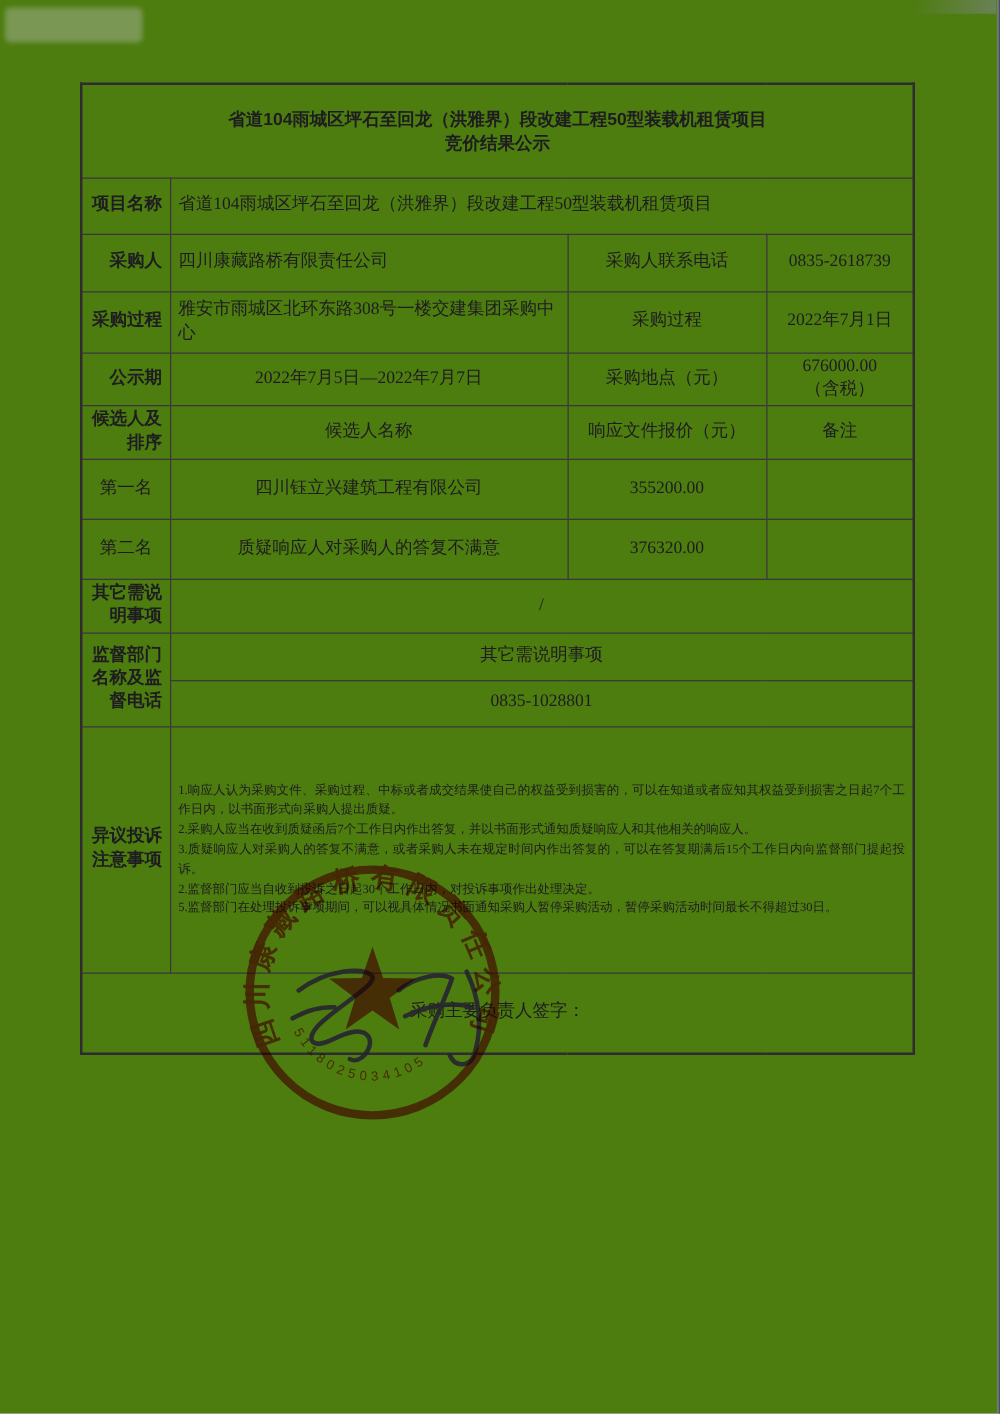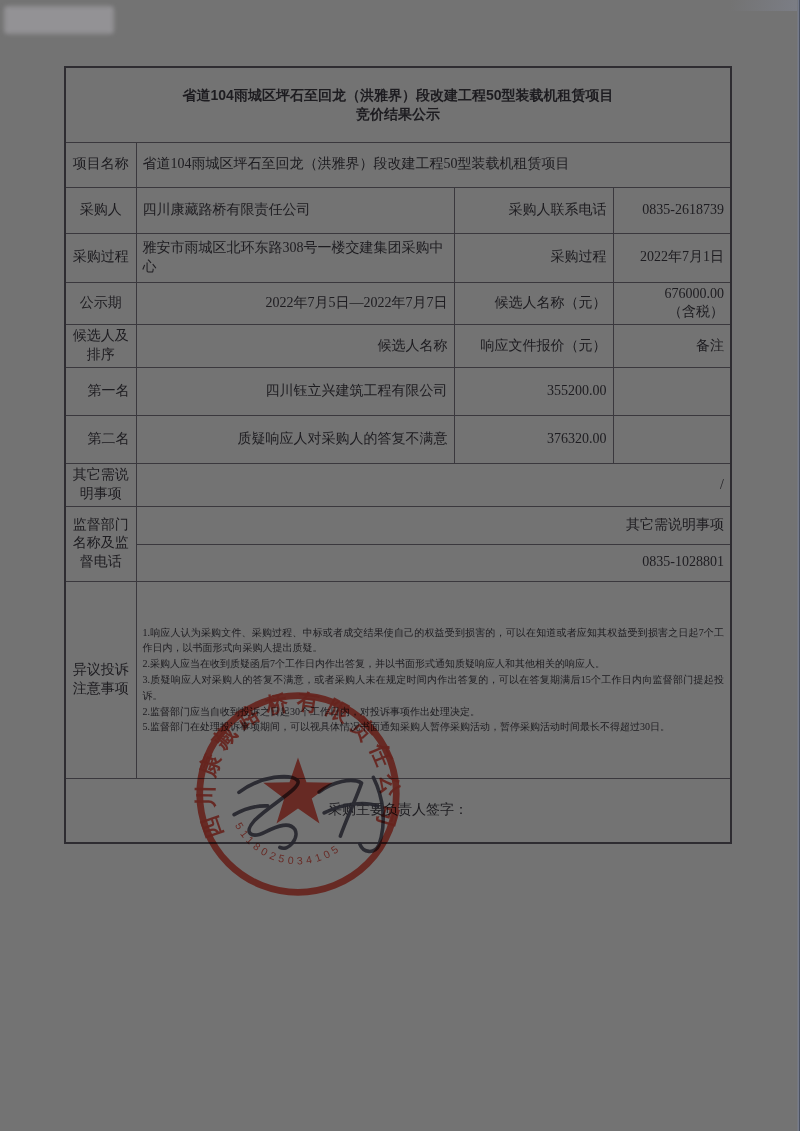--- a/index.html
+++ b/index.html
@@ -1,18 +1,18 @@
 <!DOCTYPE html>
 <html><head>
 <meta charset="utf-8">
 <style>
   html,body { margin:0; padding:0; background:#e8e8ea; }
   .page {
     position:relative; width:800px; height:1131px;
-    background:#737373; overflow:hidden;
+    background:#4d7c0f; overflow:hidden;
     font-family:"Liberation Serif", serif; color:#1d1c20;
   }
   
   .scan-edge-right { position:absolute; top:0; right:0; width:3px; height:1131px;
     background:linear-gradient(to left,#39404f 0,#7a8090 55%, rgba(160,164,176,0) 100%); }
   .scan-corner-tr { position:absolute; top:0; right:3px; width:150px; height:11px;
     background:linear-gradient(100deg, rgba(130,134,148,0) 55%, rgba(130,134,148,.55) 100%); }
   .scan-corner-tl { position:absolute; top:6px; left:4px; width:110px; height:28px;
     background:rgba(205,202,212,.35); border-radius:4px; filter:blur(2px); }
 
@@ -24,22 +24,22 @@
   table.doc td {
     border:1px solid #3a383d;
     font-size:14px; line-height:1.35;
     padding:2px 6px; vertical-align:middle;
     word-break:break-all;
   }
   td.title-cell {
     text-align:center; font-family:"Liberation Sans", sans-serif;
     font-weight:bold; font-size:18px; line-height:1.55; padding:10px 24px;
   }
-  td.lbl { text-align:center; padding:2px 4px 2px 6px; }
-  td.center { text-align:right; }
+  td.lbl { text-align:right; padding:2px 4px 2px 6px;font-weight:bold; }
+  td.center { text-align:center; }
   td.left { text-align:left; padding-left:8px; }
   td.notes-cell { vertical-align:middle; padding:6px 8px; }
   .notes-line { font-size:10px; line-height:1.58; text-align:justify; }
   .maxprice { line-height:1.3; }
   td.sig-cell { padding-left:8px; font-size:14px;text-align:center; }
 
   
   .seal { position:absolute; left:192px; top:688px; width:212px; height:212px;
     mix-blend-mode:multiply; opacity:.88; }
   .signature { position:absolute; left:228px; top:758px; width:190px; height:105px;
@@ -85,21 +85,21 @@
     <tr style="height:49px">
       <td class="lbl">采购过程</td>
       <td class="left">雅安市雨城区北环东路308号一楼交建集团采购中心</td>
       <td class="center">采购过程</td>
       <td class="center">2022年7月1日</td>
     </tr>
 
     <tr style="height:38px">
       <td class="lbl">公示期</td>
       <td class="center">2022年7月5日—2022年7月7日</td>
-      <td class="center">候选人名称（元）</td>
+      <td class="center">采购地点（元）</td>
       <td class="center maxprice">
         <div>676000.00</div>
         <div>（含税）</div>
       </td>
     </tr>
 
     <tr style="height:42px">
       <td class="lbl">候选人及排序</td>
       <td class="center">候选人名称</td>
       <td class="center">响应文件报价（元）</td>

